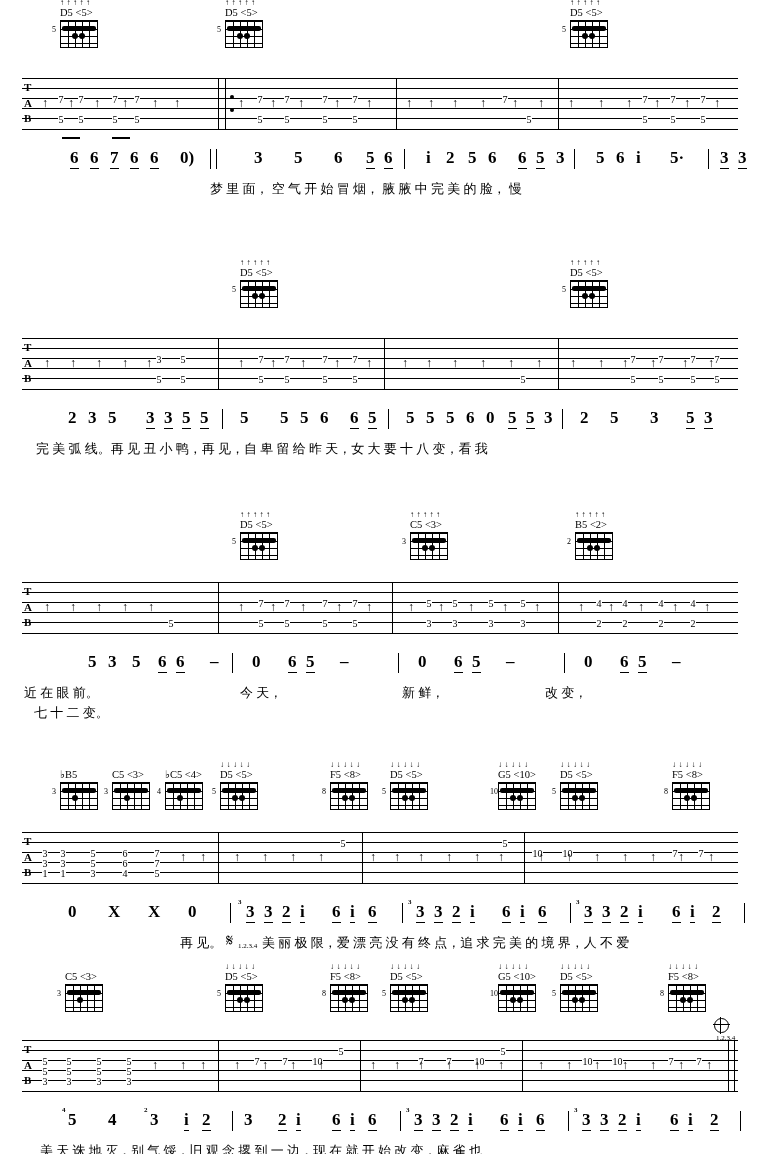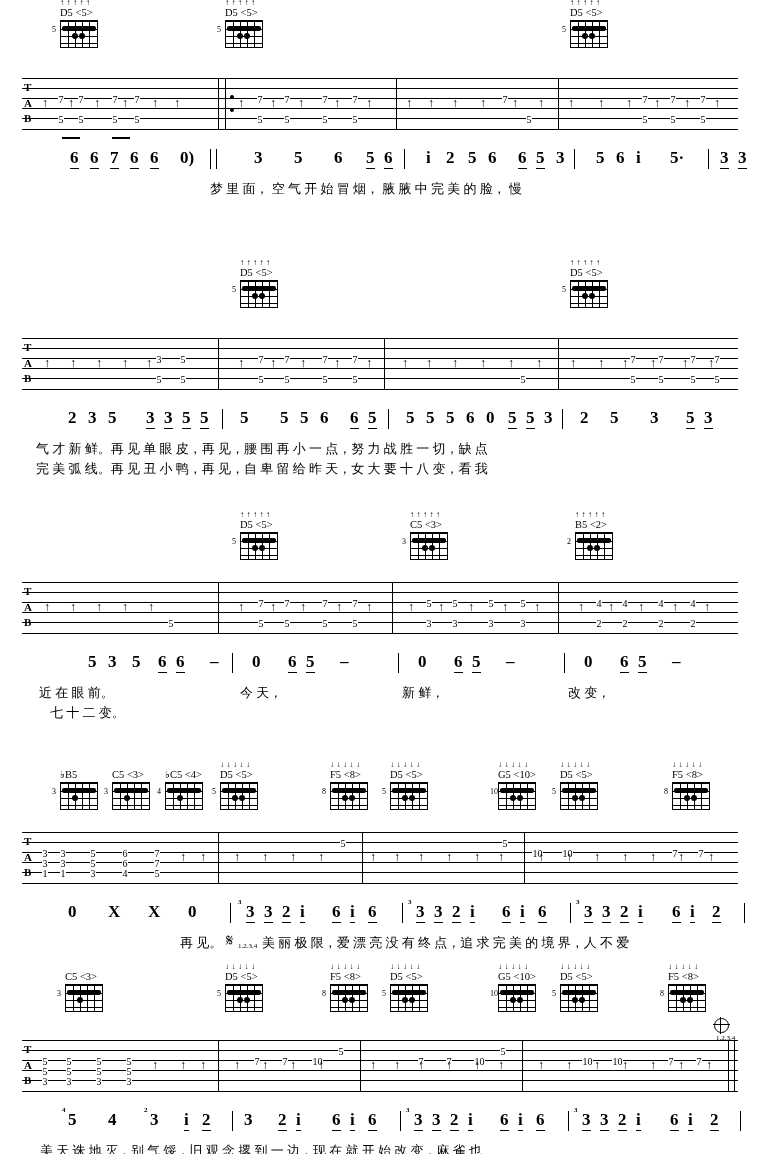--- a/index.html
+++ b/index.html
@@ -498,23 +498,20 @@
       <span class="n" style="left:522px">3</span>
       <span class="n" style="left:558px">2</span>
       <span class="n" style="left:588px">5</span>
       <span class="n" style="left:628px">3</span>
       <span class="n ul" style="left:664px">5</span>
       <span class="n ul" style="left:682px">3</span>
     </div>
 
     <div class="lyrics" style="top:172px;">
       <div class="lyric-line">
-          <span class="ch" style="left:14px">气 才 新  鲜。再 见 单  眼  皮，再 见，腰 围 再 小 一 点，努 力 战 胜  一  切，缺 点</span>
-        </div>
-      <div class="lyric-line">
           <span class="ch" style="left:14px">完 美 弧  线。再 见 丑  小  鸭，再 见，自 卑 留 给 昨 天，女 大 要  十  八  变，看 我</span>
         </div>
     </div>
   </div>
 
   <div class="system" style="position:absolute;left:0;top:520px;height:250px;">
     <div class="chord" style="left:240px;top:0;">
       <div class="cname">D5 &lt;5&gt;</div>
       <div class="arrows">↑↑↑↑↑</div>
       <div class="grid">
@@ -641,27 +638,27 @@
       <span class="n ul" style="left:450px">5</span>
       <span class="n" style="left:484px">–</span>
       <span class="n" style="left:562px">0</span>
       <span class="n ul" style="left:598px">6</span>
       <span class="n ul" style="left:616px">5</span>
       <span class="n" style="left:650px">–</span>
     </div>
 
     <div class="lyrics" style="top:164px;">
       <div class="lyric-line">
-        <span class="ch" style="left:17px">近 在 眼 前。</span>
+        <span class="ch" style="left:2px">近 在 眼 前。</span>
         <span class="ch" style="left:218px">今 天，</span>
         <span class="ch" style="left:380px">新 鲜，</span>
-        <span class="ch" style="left:546px">改 变，</span>
+        <span class="ch" style="left:523px">改 变，</span>
       </div>
       <div class="lyric-line">
-          <span class="ch" style="left:28px">七 十 二 变。</span>
+          <span class="ch" style="left:12px">七 十 二 变。</span>
         </div>
     </div>
   </div>
 
   <div class="system" style="position:absolute;left:0;top:770px;height:200px;">
     <div class="chord" style="left:60px;top:0;">
       <div class="cname">♭B5</div>
       <div class="grid">
         <div class="v" style="left:7px"></div>
           <div class="v" style="left:14px"></div>

